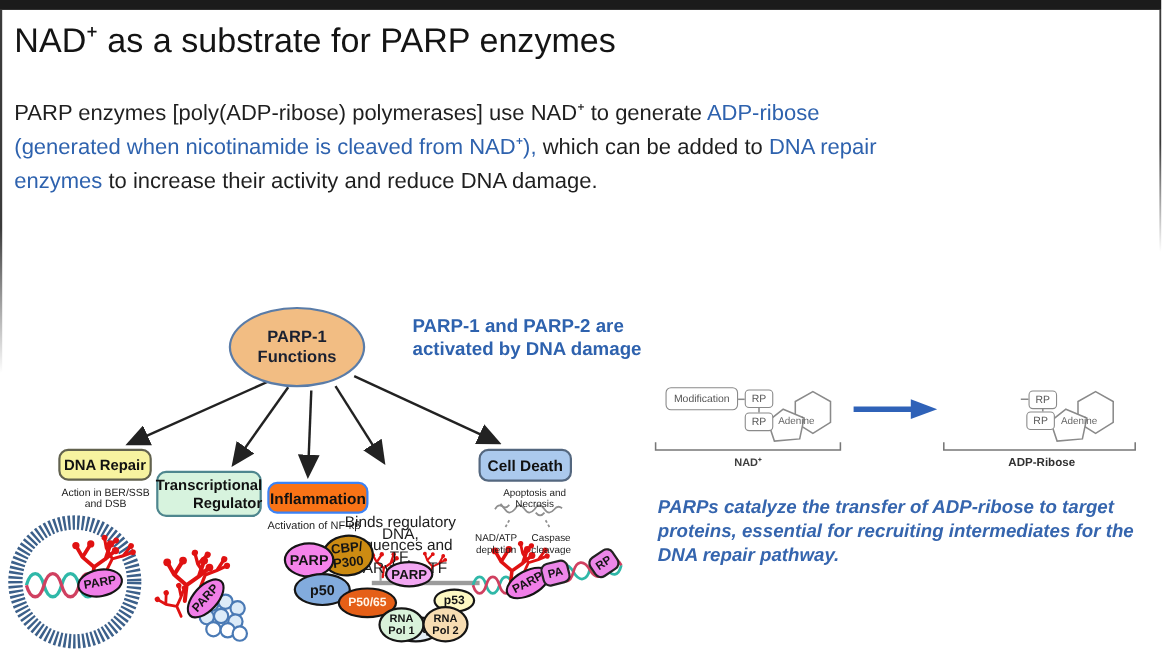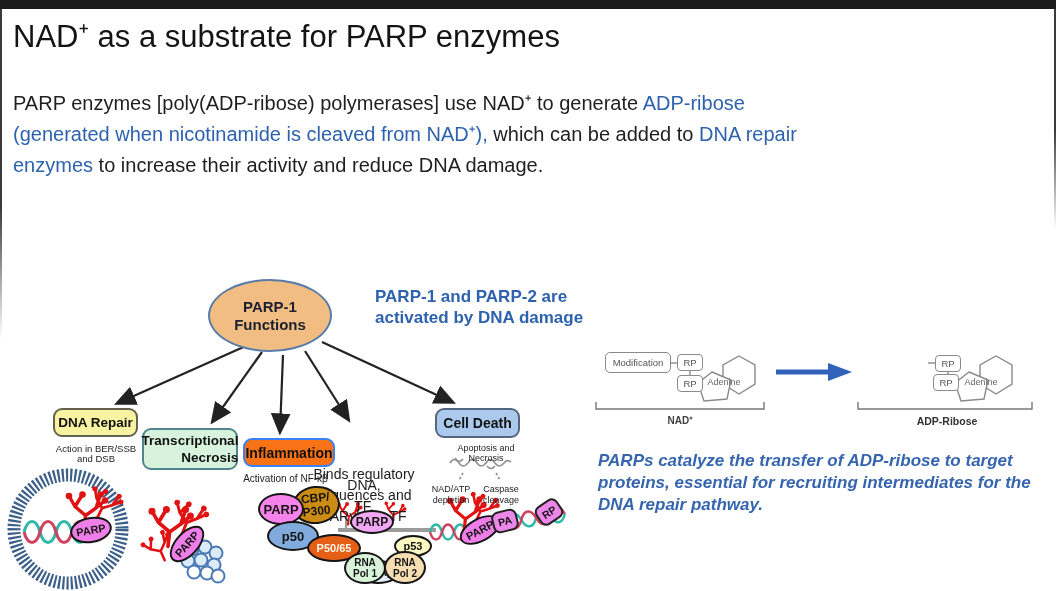--- a/index.html
+++ b/index.html
@@ -189,21 +189,21 @@
     </g>
   </svg>
 
   <div class="abs" id="hub">PARP-1
 Functions</div>
   <div class="abs" id="annotation">PARP-1 and PARP-2 are
 activated by DNA damage</div>
 
   <div class="abs fbox" id="box-dna">DNA Repair</div>
   <div class="abs fbox" id="box-tr">Transcriptional
-Necrosis</div>
+Regulator</div>
   <div class="abs fbox" id="box-inf">Inflammation</div>
   <div class="abs fbox" id="box-cd">Cell Death</div>
 
   <div class="abs note" id="note-dna">Action in BER/SSB
 and DSB</div>
   <div class="abs note" id="note-inf">Activation of NF-κβ</div>
   <div class="abs note" id="note-chr">Binds regulatory DNA,
 sequences and TF,
 PARylates TF</div>
   <div class="abs note" id="note-cd">Apoptosis and Necrosis</div>

